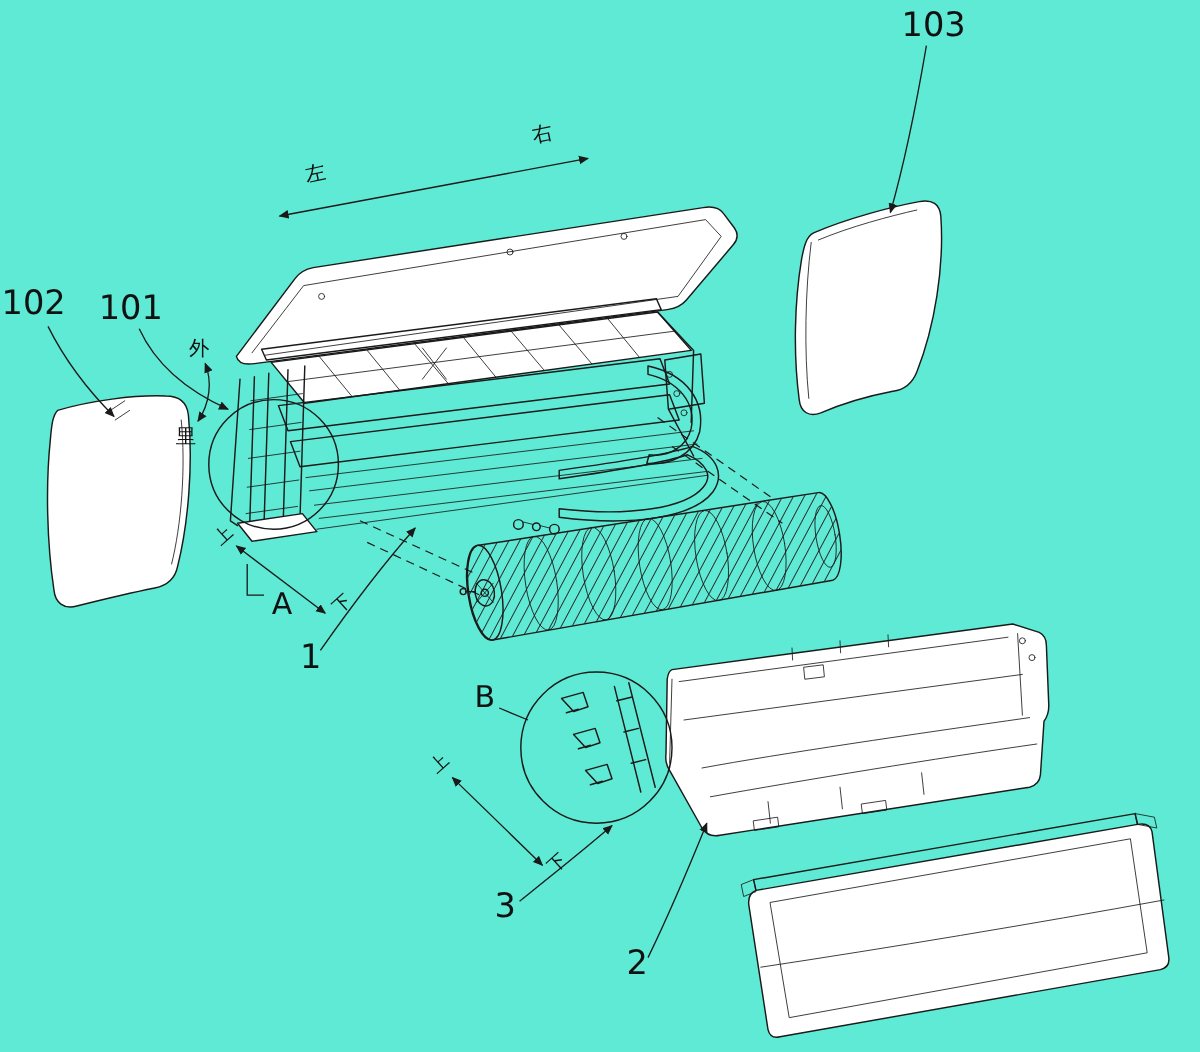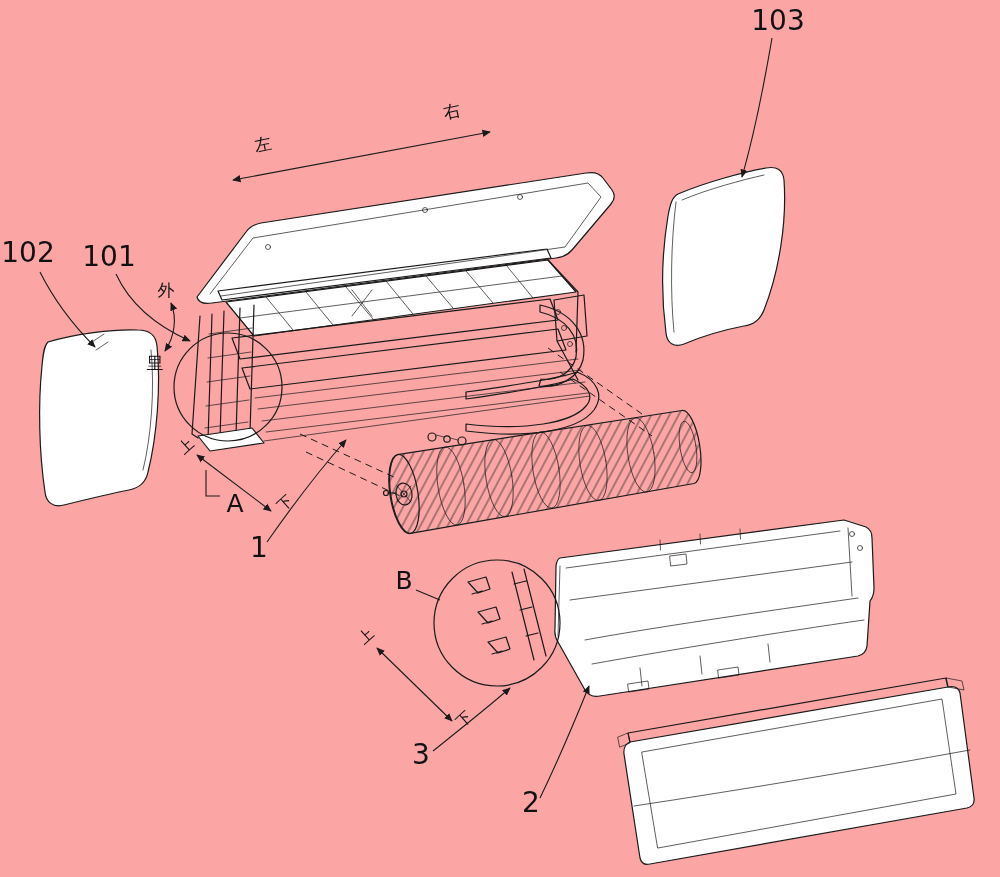--- a/index.html
+++ b/index.html
@@ -1,16 +1,16 @@
 <!DOCTYPE html>
 <html><head>
 <meta charset="utf-8">
 <style>
   html,body{margin:0;padding:0;background:#ffffff;}
-  .stage{position:relative;width:1000px;height:877px;background:#fca5a5;overflow:hidden;}
+  .stage{position:relative;width:1000px;height:877px;background:#5eead4;overflow:hidden;}
   svg{display:block;}
   svg text{font-family:"DejaVu Sans","Liberation Sans",sans-serif;fill:#111111;}
   .lbl-num{font-size:28px;}
   .lbl-det{font-size:25px;}
   .lbl-cjk{font-size:17px;}
   .lbl-cjk-s{font-size:15px;}
   .ln{stroke:#1a1a1a;fill:none;stroke-width:1.2;stroke-linecap:round;stroke-linejoin:round;}
   .ln-thin{stroke:#1a1a1a;fill:none;stroke-width:0.7;stroke-linecap:round;stroke-linejoin:round;}
   .ln-fill{stroke:#1a1a1a;fill:#ffffff;stroke-width:1.2;stroke-linejoin:round;}
   .dash{stroke:#1a1a1a;fill:none;stroke-width:1;stroke-dasharray:7 5;}

